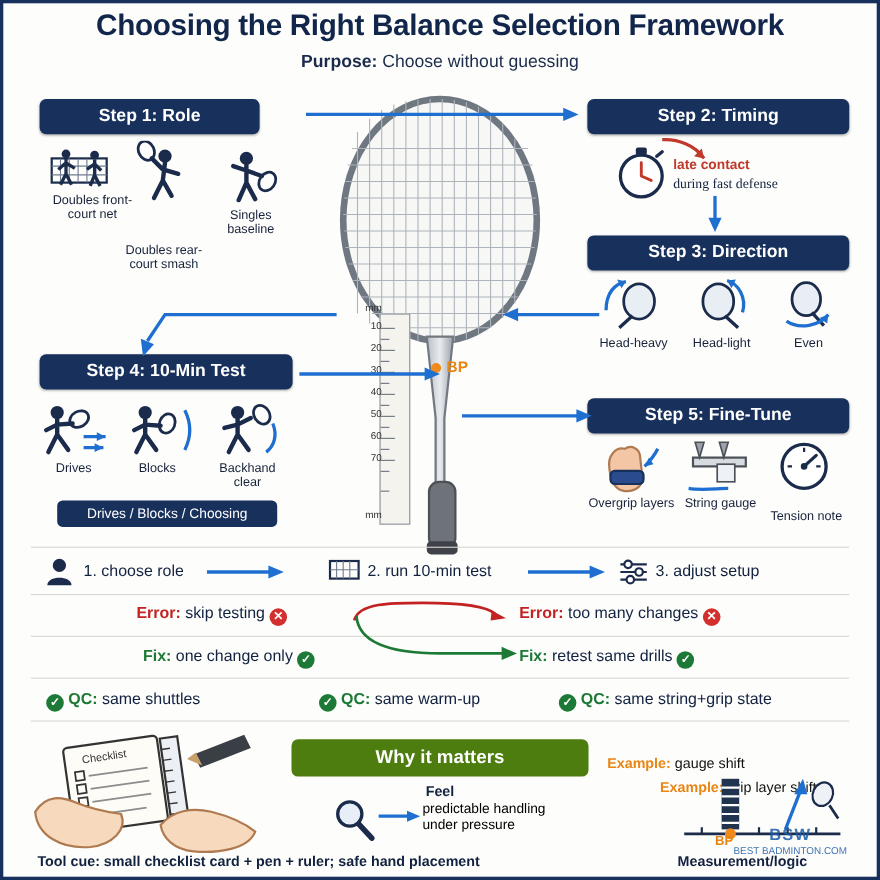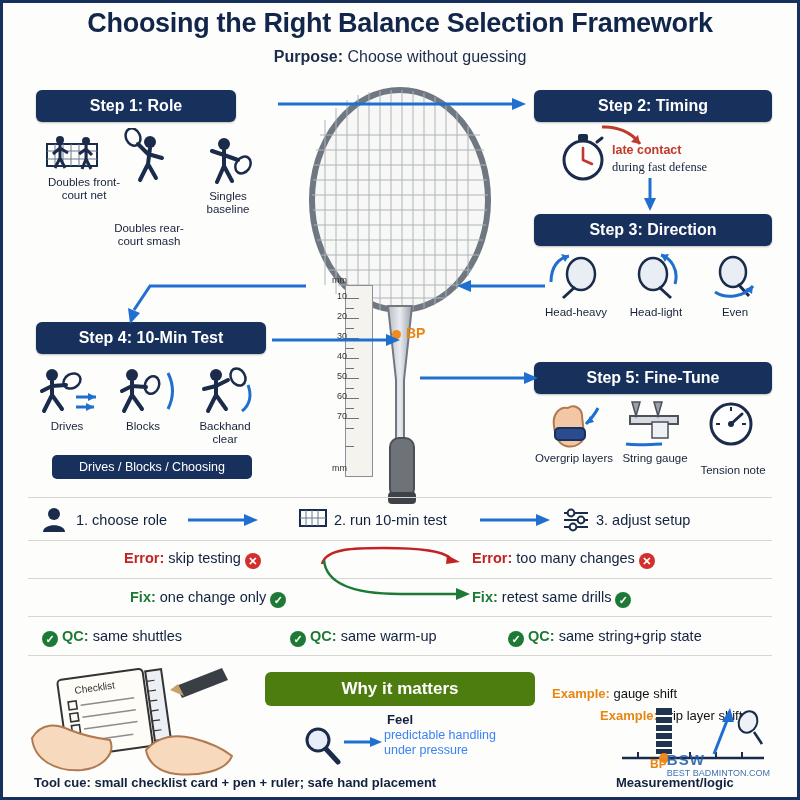--- a/index.html
+++ b/index.html
@@ -73,33 +73,33 @@
   .qc{color:#1d7a36;font-weight:bold;margin-top:22px;}
   .badge-x{display:inline-block;width:16px;height:16px;border-radius:50%;background:#d32f2f;color:#fff;font-size:11px;line-height:16px;text-align:center;vertical-align:-2px;font-weight:bold;}
   .badge-c{display:inline-block;width:16px;height:16px;border-radius:50%;background:#1d7a36;color:#fff;font-size:11px;line-height:16px;text-align:center;vertical-align:-2px;font-weight:bold;}
 
   .why-banner{
     position:absolute;left:265px;top:672px;width:270px;
     background:#4d7c0f;color:#fff;border-radius:6px;text-align:center;
     font-weight:bold;font-size:17px;padding:7px 0;
   }
   .feel{position:absolute;left:265px;top:712px;width:270px;text-align:center;font-size:13px;font-weight:bold;}
-  .feel-sub{position:absolute;left:255px;top:730px;width:290px;text-align:center;font-size:12.5px;color:#3b82f6;line-height:1.2;}
+  .feel-sub{position:absolute;left:255px;top:730px;width:290px;text-align:center;font-size:12.5px;color:#000000;line-height:1.2;}
 
   .toolcue{position:absolute;left:34px;top:775px;font-size:13px;font-weight:bold;color:#11213f;}
   .measure{position:absolute;left:616px;top:775px;font-size:13px;font-weight:bold;color:#11213f;}
 
   .example1{position:absolute;left:552px;top:686px;font-size:13px;color:#111;}
   .example1 b{color:#e98513;}
   .example2{position:absolute;left:600px;top:708px;font-size:13px;color:#111;}
   .example2 b{color:#e98513;}
 
   .logo{
     position:absolute;right:30px;bottom:22px;
-    font-size:9px;color:#1b5aa8;opacity:.85;
+    font-size:9px;color:#1b5aa8;text-align:center;opacity:.85;
   }
   .logo .big{font-size:15px;font-weight:bold;color:#1b5aa8;letter-spacing:1px;}
 
   .stopwatch-note{position:absolute;left:612px;top:143px;font-size:12.5px;color:#c0392b;font-weight:bold;}
   .stopwatch-note2{position:absolute;left:612px;top:160px;font-size:12.5px;color:#11213f;font-family:Liberation Serif, serif;}
 </style>
 </head>
 <body>
 
 <div class="frame"></div>

